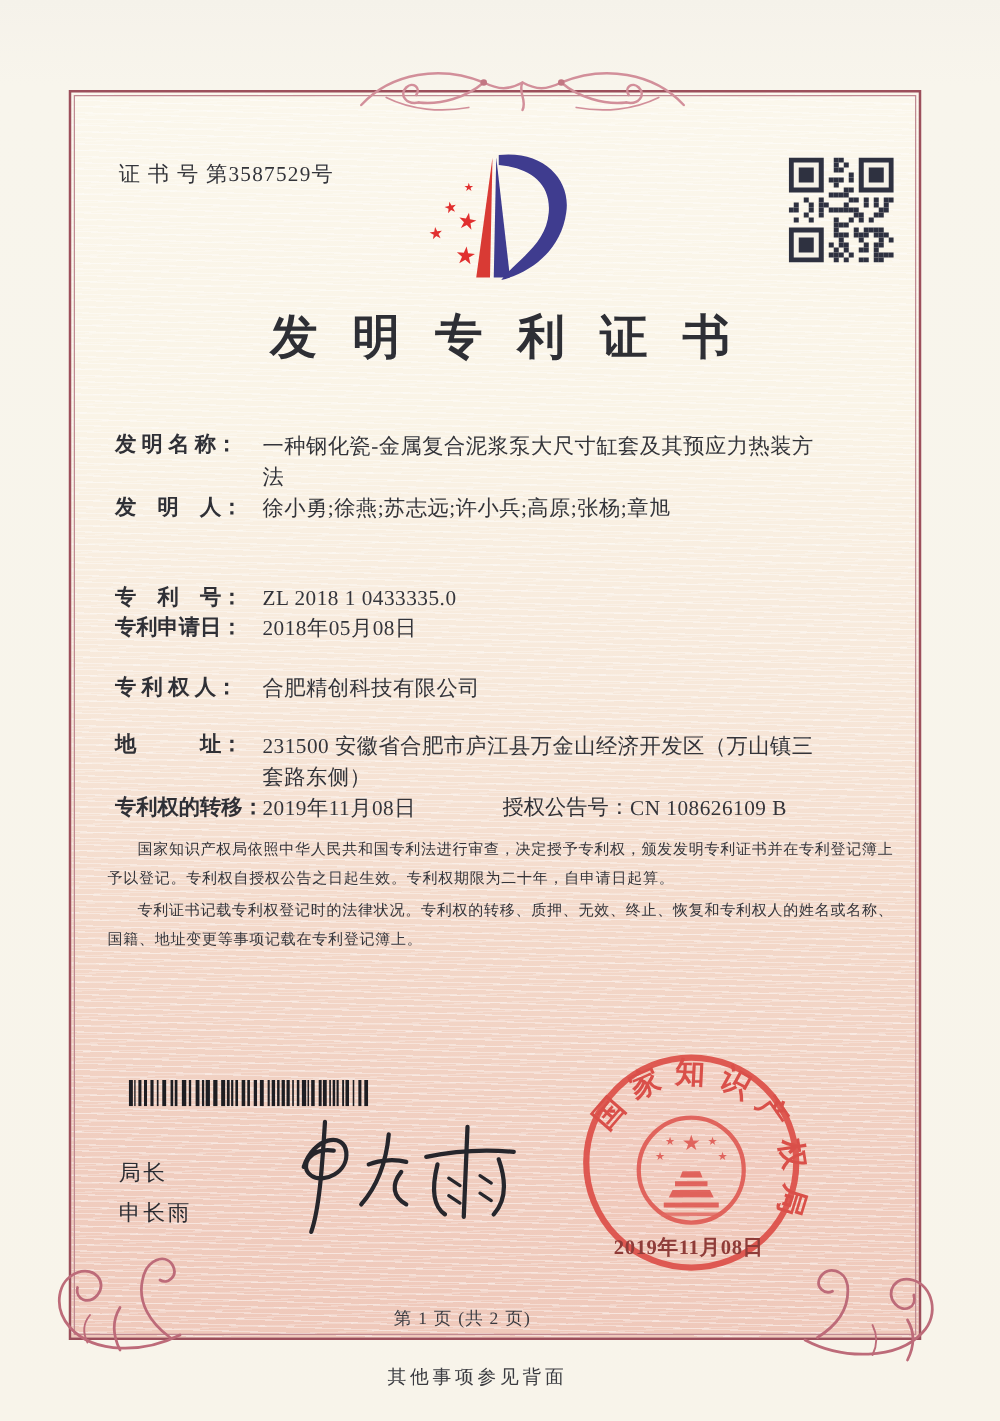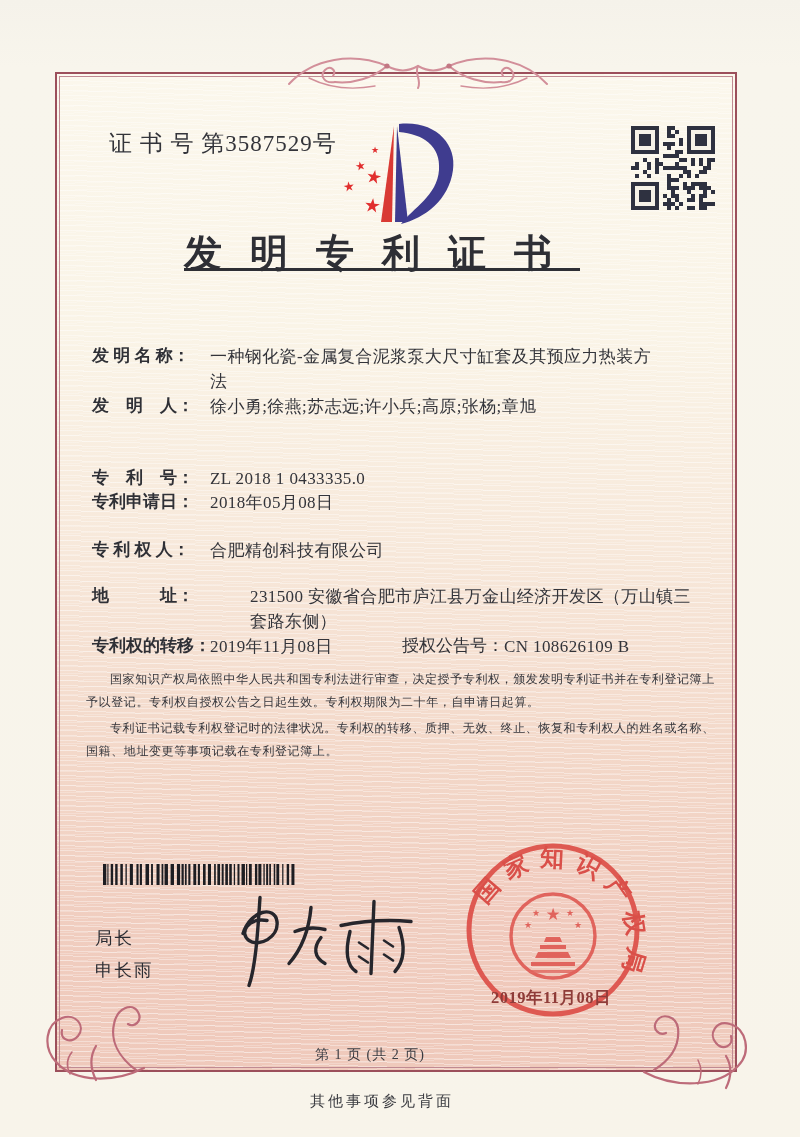--- a/index.html
+++ b/index.html
@@ -20,25 +20,25 @@
     background:
       repeating-linear-gradient(2deg, rgba(255,255,255,0) 0 4px, rgba(255,255,255,.38) 4px 5px),
       repeating-linear-gradient(-2deg, rgba(255,255,255,0) 0 6px, rgba(255,255,255,.22) 6px 7px),
       linear-gradient(180deg,#fbf7ec 0%,#faf4e7 26%,#f7e8da 48%,#f3d8c9 68%,#f0cdbf 86%,#efc9bb 100%);
   }
   .cert-area::after{
     content:"";position:absolute;left:2px;top:2px;right:2px;bottom:2px;
     border:1.5px solid #c08a92;pointer-events:none;
   }
   .txt{position:absolute;color:#33343a;}
-  .cert-no{left:109px;top:128px;font-size:23px;letter-spacing:1px;}
+  .cert-no{left:95px;top:128px;font-size:17px;letter-spacing:1px;}
   .title{
-    left:0;top:228px;width:736px;text-align:center;
+    left:0;top:244px;width:800px;text-align:center;
     font-size:38px;font-weight:700;color:#2e2f35;
-    letter-spacing:28px;padding-left:28px;box-sizing:border-box;text-decoration:underline;
+    letter-spacing:28px;padding-left:28px;box-sizing:border-box;
   }
   .rows{position:absolute;left:92px;top:0;width:640px;}
   .row{position:absolute;left:0;font-size:17px;}
   .row .label{display:inline-block;width:118px;white-space:pre;vertical-align:top;color:#2f3036;font-weight:bold;}
   .row .value{display:inline-block;max-width:458px;vertical-align:top;letter-spacing:.4px;word-break:break-all;line-height:25px;color:#33343a;}
   .row.r-grant .pair2{position:absolute;left:310px;top:0;white-space:nowrap;}
   .row.r-grant .label2{display:inline-block;white-space:pre;color:#2f3036;text-align:right;}
   .paras{position:absolute;left:86px;top:668px;width:638px;font-size:12px;line-height:23px;color:#34353b;}
   .paras p{margin:0 0 3px 0;text-indent:2em;letter-spacing:.6px;}
   .director{left:95px;top:922px;font-size:17.5px;line-height:32px;color:#2c2d33;letter-spacing:2px;}
@@ -242,21 +242,21 @@
     <div class="row" style="top:442px;margin-top:24px;">
       <span class="label">专　利　号：</span><span class="value">ZL 2018 1 0433335.0</span>
     </div>
     <div class="row" style="top:490px;">
       <span class="label">专利申请日：</span><span class="value">2018年05月08日</span>
     </div>
     <div class="row" style="top:538px;">
       <span class="label">专 利 权 人：</span><span class="value">合肥精创科技有限公司</span>
     </div>
     <div class="row" style="top:584px;">
-      <span class="label">地　　　址：</span><span class="value" style="max-width:444px;margin-left:40px;">231500 安徽省合肥市庐江县万金山经济开发区（万山镇三套路东侧）</span>
+      <span class="label">地　　　址：</span><span class="value" style="max-width:444px;">231500 安徽省合肥市庐江县万金山经济开发区（万山镇三套路东侧）</span>
     </div>
     <div class="row r-grant" style="top:634px;">
       <span class="label">专利权的转移：</span><span class="value">2019年11月08日</span>
       <span class="pair2">
         <span class="label2">授权公告号：</span><span class="value">CN 108626109 B</span>
       </span>
     </div>
   </div>
 
   <div class="paras">

